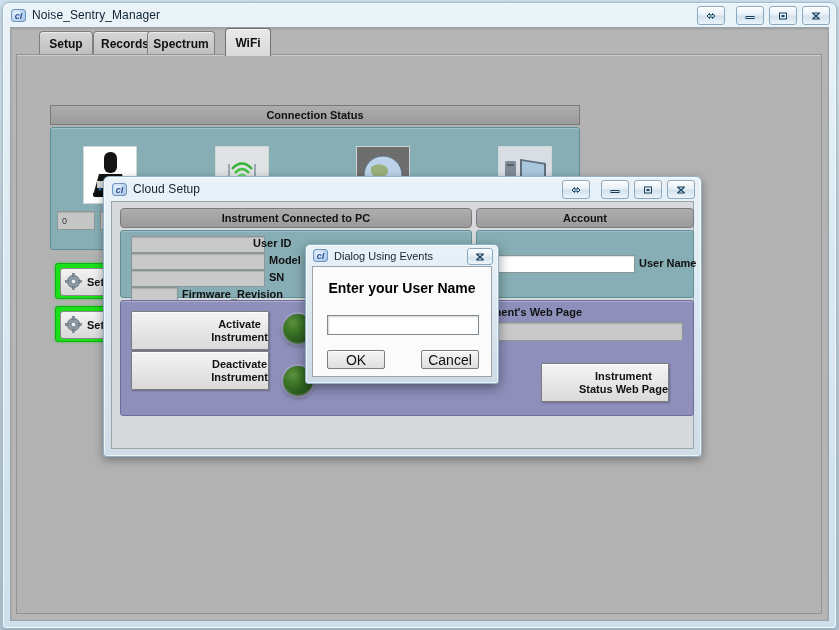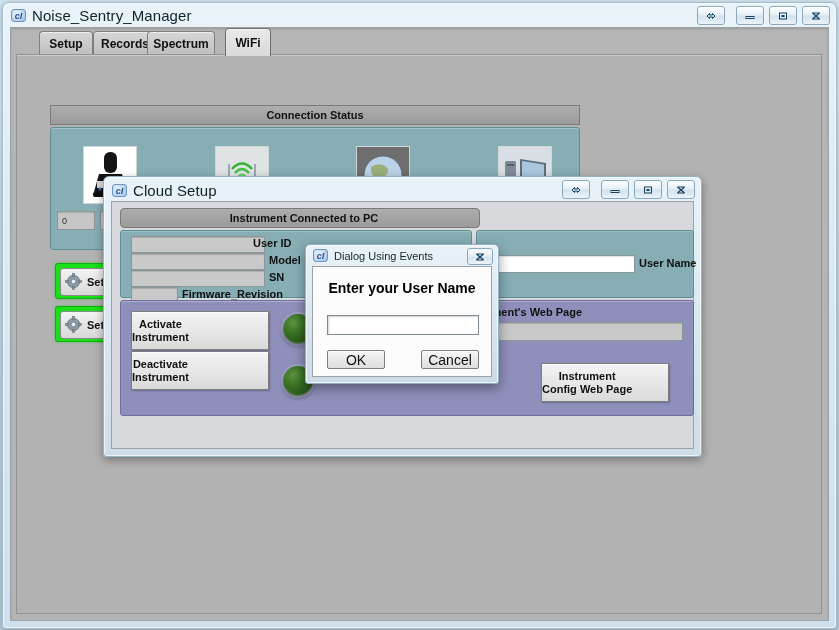--- a/index.html
+++ b/index.html
@@ -26,21 +26,21 @@
   .win-ico{
     width:15px;height:13px;margin-right:6px;position:relative;flex:0 0 auto;
     display:inline-block;
   }
   .win-ico .lbl{
     position:absolute;inset:0;font-size:9px;font-weight:bold;font-style:italic;
     color:#2a4f8f;line-height:13px;text-align:center;
     background:radial-gradient(circle at 35% 35%,#eaf4ff,#9cc0e4);
     border-radius:3px;border:1px solid #6f95c0;
   }
-  .title-text{font-size:15px;color:#0e2230;letter-spacing:.1px;}
+  .title-text{font-size:12px;color:#0e2230;letter-spacing:.1px;}
 
   .winbtns{position:absolute;right:6px;top:3px;display:flex;gap:5px;align-items:center;}
   .wb{
     width:26px;height:17px;border:1px solid #8aa9bf;border-radius:3px;
     background:linear-gradient(180deg,#fdfefe 0%,#e6eff6 48%,#d2e1ec 52%,#eaf3f9 100%);
     display:flex;align-items:center;justify-content:center;
     font-size:10px;color:#1b3a52;box-shadow:0 1px 0 rgba(255,255,255,.8) inset;
   }
   .wb.sep{margin-right:6px;}
   .wb svg{display:block;}
@@ -124,21 +124,21 @@
   .cloud-title{position:absolute;left:8px;top:5px;display:flex;align-items:center;font-size:12px;color:#0e2230;}
   .cloud-client{
     position:absolute;left:7px;top:24px;right:7px;bottom:7px;
     background:#d7d9dc;border:1px solid #9aa3a8;
   }
   .hdrbar{
     position:absolute;height:18px;
     background:linear-gradient(180deg,#adadad,#9b9b9b);
     border:1px solid #7a7a7a;border-radius:4px;
     font-size:11px;font-weight:bold;color:#111;
-    display:flex;align-items:center;justify-content:center;padding-left:8px;
+    display:flex;align-items:center;justify-content:center;
   }
   .tealpanel{
     position:absolute;background:#86aeb4;border:1px solid #5f8f96;border-radius:3px;
     box-shadow:0 1px 0 rgba(255,255,255,.2) inset;
   }
   .fieldgrey{
     position:absolute;height:15px;background:#c9c9c9;
     border:1px solid #8b9699;box-shadow:0 1px 1px rgba(0,0,0,.14) inset;
   }
   .fieldwhite{
@@ -150,21 +150,21 @@
   .purple{
     position:absolute;left:8px;top:98px;width:572px;height:114px;
     background:#8e8fbb;border:1px solid #6d6e9c;border-radius:3px;
     box-shadow:0 1px 0 rgba(255,255,255,.28) inset;
   }
   .pbtn{
     position:absolute;
     background:linear-gradient(180deg,#f4f4f4,#dadada);
     border:1px solid #7d7d7d;border-radius:1px;
     font-size:11px;font-weight:bold;color:#111;line-height:13px;
-    display:flex;align-items:center;justify-content:flex-start;text-align:center;
+    display:flex;align-items:center;justify-content:flex-end;text-align:center;
     box-shadow:0 1px 0 rgba(255,255,255,.85) inset,1px 1px 2px rgba(0,0,0,.25);
   }
   .led{
     position:absolute;width:30px;height:30px;border-radius:50%;
     background:radial-gradient(circle at 34% 30%,#5c9340 0%,#3c7526 32%,#२d5e1e 60%,#1d3d13 100%);
     background:radial-gradient(circle at 34% 30%,#5c9340 0%,#3c7526 32%,#2d5e1e 60%,#1d3d13 100%);
     box-shadow:0 0 0 2px rgba(255,255,255,.18), 0 2px 4px rgba(0,0,0,.45), 0 -1px 2px rgba(255,255,255,.25) inset;
   }
 
   
@@ -404,20 +404,21 @@
         <svg width="12" height="10" viewBox="0 0 12 10">
             <path d="M2.5 2 L9.5 8 M9.5 2 L2.5 8" stroke="#16405e" stroke-width="1.3"></path>
             <path d="M2.5 2 L9.5 2 M2.5 8 L9.5 8" stroke="#16405e" stroke-width="1.1"></path>
           </svg>
       </div>
     </div>
 
     <div class="cloud-client">
 
       <div class="hdrbar" style="left:8px;top:6px;width:350px;">Instrument Connected to PC</div>
+      <div class="hdrbar" style="left:364px;top:6px;width:216px;">Account</div>
 
       <div class="tealpanel" style="left:8px;top:28px;width:350px;height:66px;">
         <div class="fieldgrey" style="left:10px;top:5px;width:132px;"></div>
         <div class="flabel" style="left:132px;top:6px;">User ID</div>
         <div class="fieldgrey" style="left:10px;top:22px;width:132px;"></div>
         <div class="flabel" style="left:148px;top:23px;">Model</div>
         <div class="fieldgrey" style="left:10px;top:39px;width:132px;"></div>
         <div class="flabel" style="left:148px;top:40px;">SN</div>
         <div class="fieldgrey" style="left:10px;top:56px;width:45px;"></div>
         <div class="flabel" style="left:61px;top:57px;">Firmware_Revision</div>
@@ -444,21 +445,21 @@
           </span>
         </div>
         <div class="led" style="left:162px;top:65px;"></div>
 
         <div class="flabel" style="left:340px;top:5px;">Instrument's Web Page</div>
         <div class="fieldgrey" style="left:280px;top:21px;width:280px;height:17px;"></div>
 
         <div class="pbtn" style="left:420px;top:62px;width:126px;height:37px;">
           <span>
             <span>Instrument</span><br>
-            <span>Config Web Page</span>
+            <span>Status Web Page</span>
           </span>
         </div>
       </div>
 
     </div>
   </div>
 
   <div class="dlg">
     <div class="dlg-title">
       <span class="win-ico">

